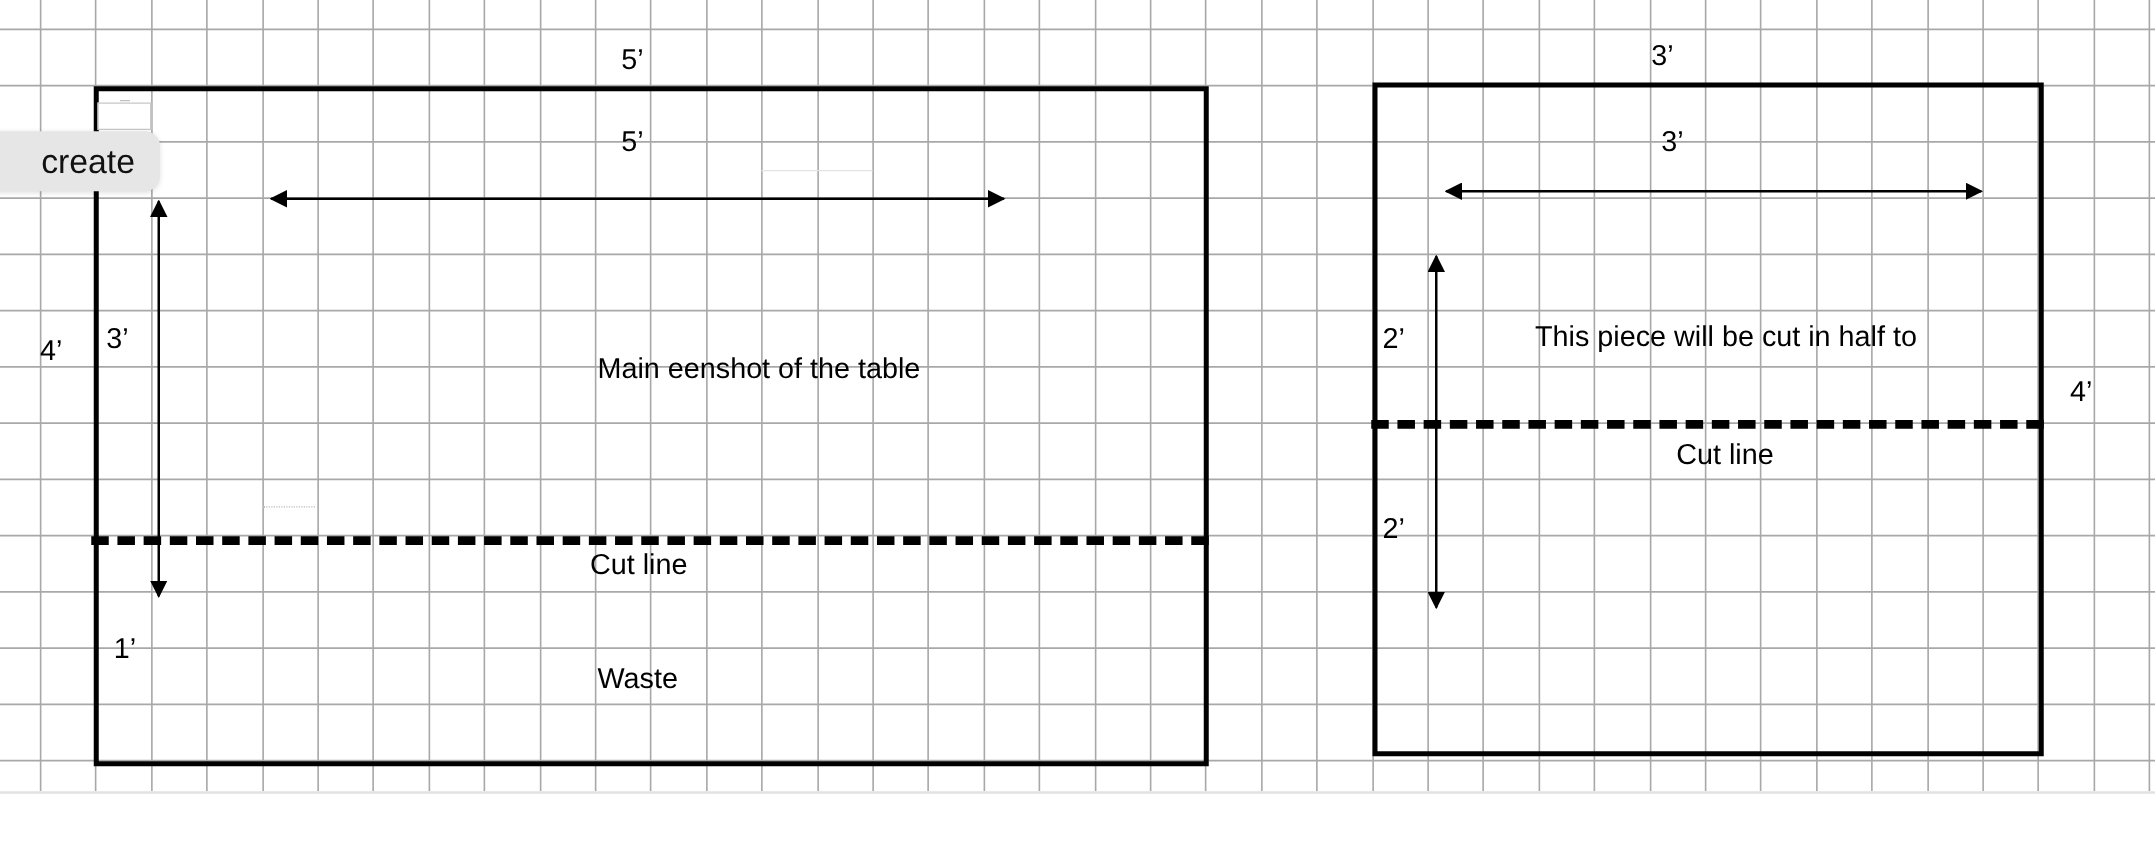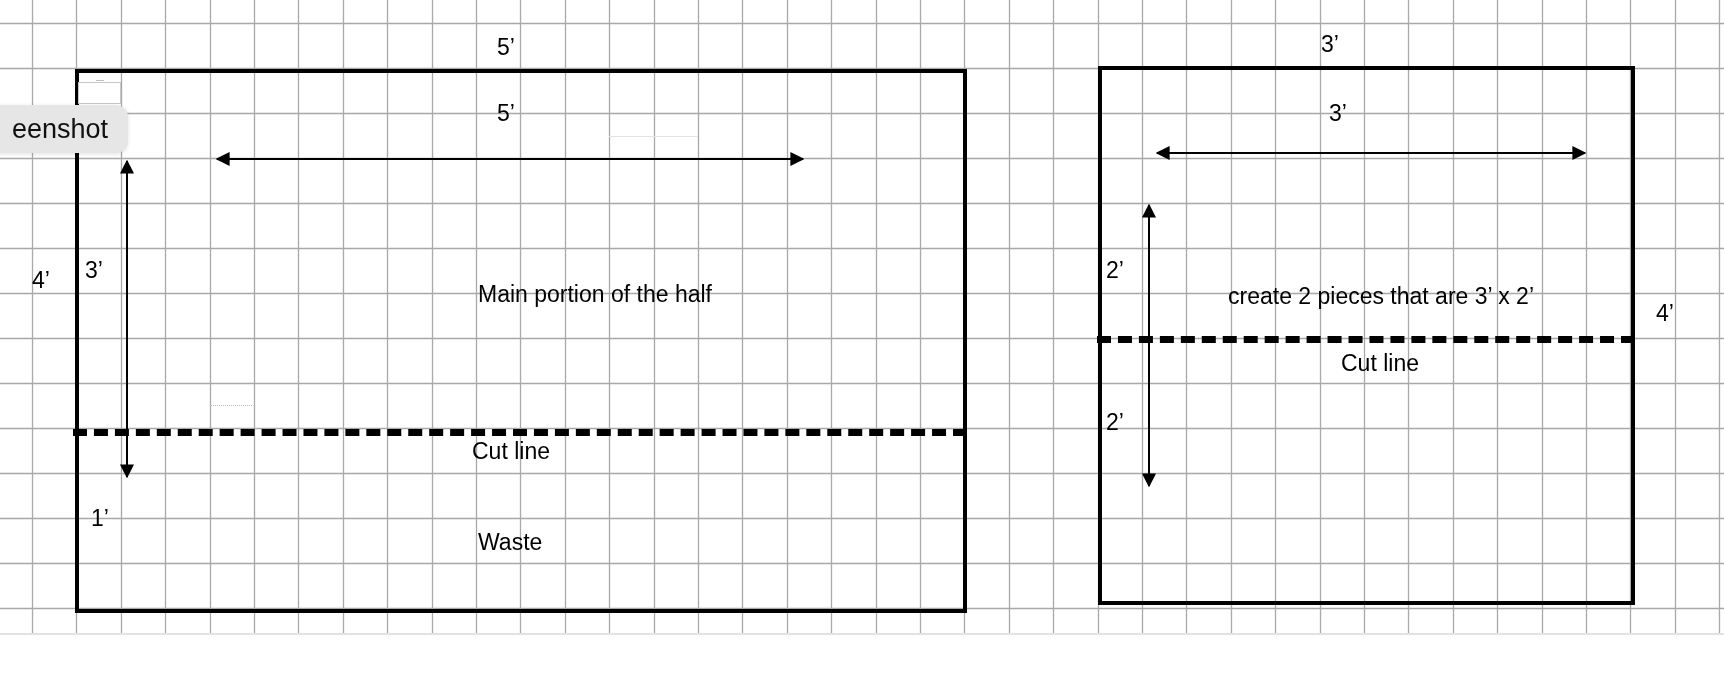--- a/index.html
+++ b/index.html
@@ -116,30 +116,30 @@
     </g>
     <g>
       <line x1="1149" y1="205" x2="1149" y2="486" stroke="#000" stroke-width="2" marker-start="url(#ah)" marker-end="url(#ah)"></line>
     </g>
   </svg>
 
   <div class="lbl" style="left:497px; top:34px;">5’</div>
   <div class="lbl" style="left:497px; top:100px;">5’</div>
   <div class="lbl" style="left:32px; top:267px;">4’</div>
   <div class="lbl" style="left:85px; top:257px;">3’</div>
-  <div class="lbl" style="left:478px; top:281px;">Main portion of the half</div>
+  <div class="lbl" style="left:478px; top:281px;">Main eenshot of the table</div>
   <div class="lbl" style="left:472px; top:438px;">Cut line</div>
   <div class="lbl" style="left:91px; top:505px;">1’</div>
   <div class="lbl" style="left:466px; top:529px;margin-left:12px;">Waste</div>
 
   <div class="lbl" style="left:1321px; top:31px;">3’</div>
   <div class="lbl" style="left:1329px; top:100px;">3’</div>
   <div class="lbl" style="left:1106px; top:257px;">2’</div>
-  <div class="lbl" style="left:1228px; top:283px;">create 2 pieces that are 3’ x 2’</div>
+  <div class="lbl" style="left:1228px; top:256px;">This piece will be cut in half to</div>
   <div class="lbl" style="left:1656px; top:300px;">4’</div>
   <div class="lbl" style="left:1341px; top:350px;">Cut line</div>
   <div class="lbl" style="left:1106px; top:409px;">2’</div>
 
   <div class="tooltip">
-    <span>eenshot</span>
+    <span>create</span>
   </div>
 </div>
 <div id="canvas-bottom-border"></div>
 
 </body></html>

